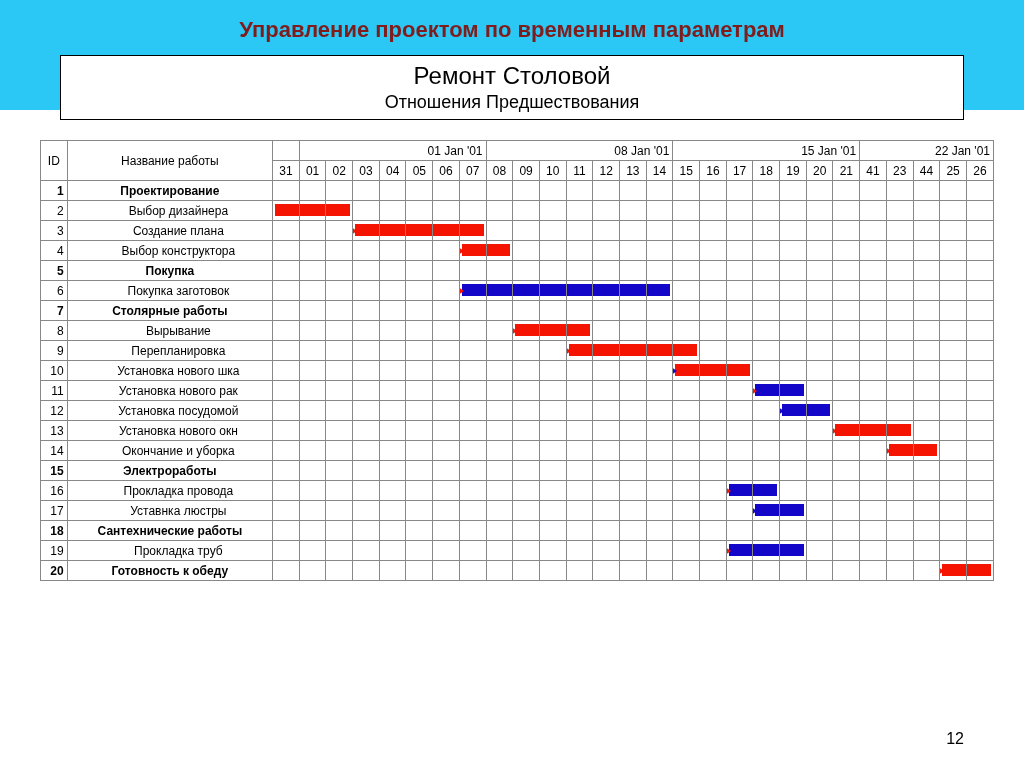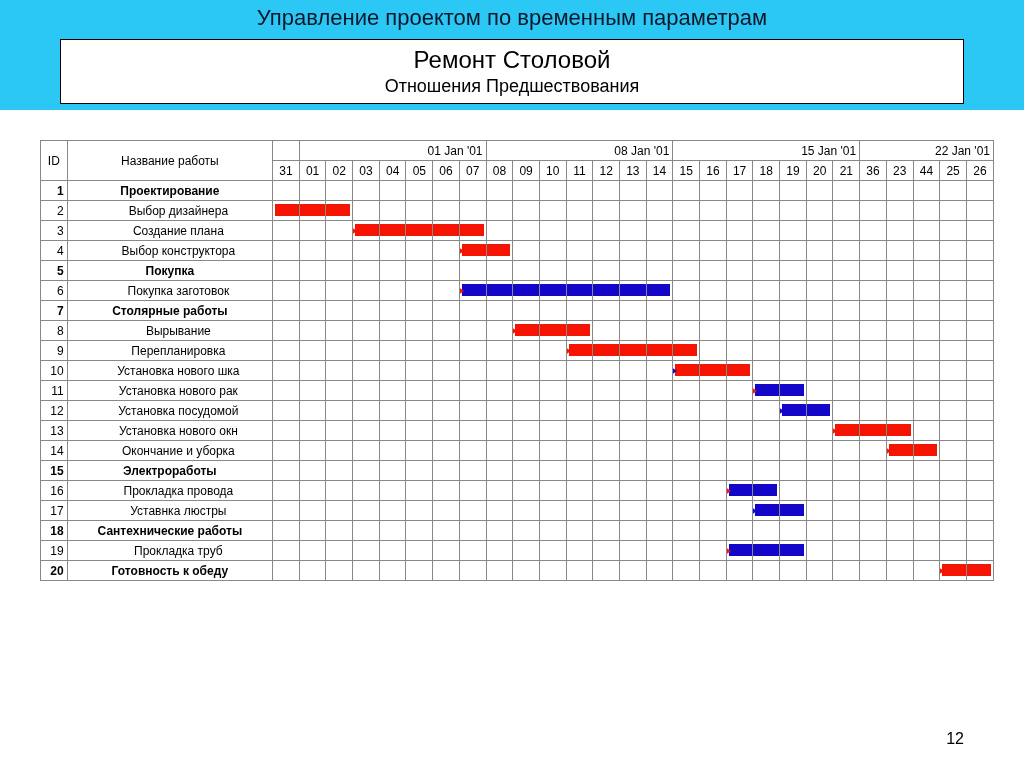--- a/index.html
+++ b/index.html
@@ -1,18 +1,18 @@
 <!DOCTYPE html>
 <html><head>
 <meta charset="utf-8">
 <style>
   html,body{margin:0;padding:0;font-family:Arial,Helvetica,sans-serif;background:#fff;color:#000}
   .page{width:1024px;height:768px;position:relative;box-sizing:border-box}
   .banner{background:#2bc8f6;height:110px;padding-top:5px;box-sizing:border-box}
-  .banner h1{margin:0;text-align:center;font-size:22px;font-weight:normal;color:#0f172a}
+  .banner h1{margin:12px;text-align:center;font-size:22px;font-weight:bold;color:#7f1d1d}
   .titlebox{background:#fff;border:1px solid #000;margin:8px 60px 0 60px;padding:6px 0;text-align:center}
   .titlebox .t1{font-size:24px;font-weight:normal;margin:0}
   .titlebox .t2{font-size:18px;margin:2px 0 0 0}
   .chartwrap{margin:30px 30px 0 40px}
   table.gantt{border-collapse:collapse;font-size:12px;width:100%;table-layout:fixed}
   table.gantt th,table.gantt td{border:1px solid #888;padding:2px 3px;height:20px;box-sizing:border-box;overflow:hidden;white-space:nowrap}
   col.cid{width:26px}
   col.cname{width:200px}
   col.cday{width:26px}
   th{background:#fff;font-weight:normal}
@@ -103,21 +103,21 @@
             <th>12</th>
             <th>13</th>
             <th>14</th>
             <th>15</th>
             <th>16</th>
             <th>17</th>
             <th>18</th>
             <th>19</th>
             <th>20</th>
             <th>21</th>
-            <th>36</th>
+            <th>41</th>
             <th>23</th>
             <th>44</th>
             <th>25</th>
             <th>26</th>
           </tr>
         </thead>
         <tbody>
           <tr class="boldrow">
             <td class="idcell">1</td>
             <td class="namecell">Проектирование</td>

